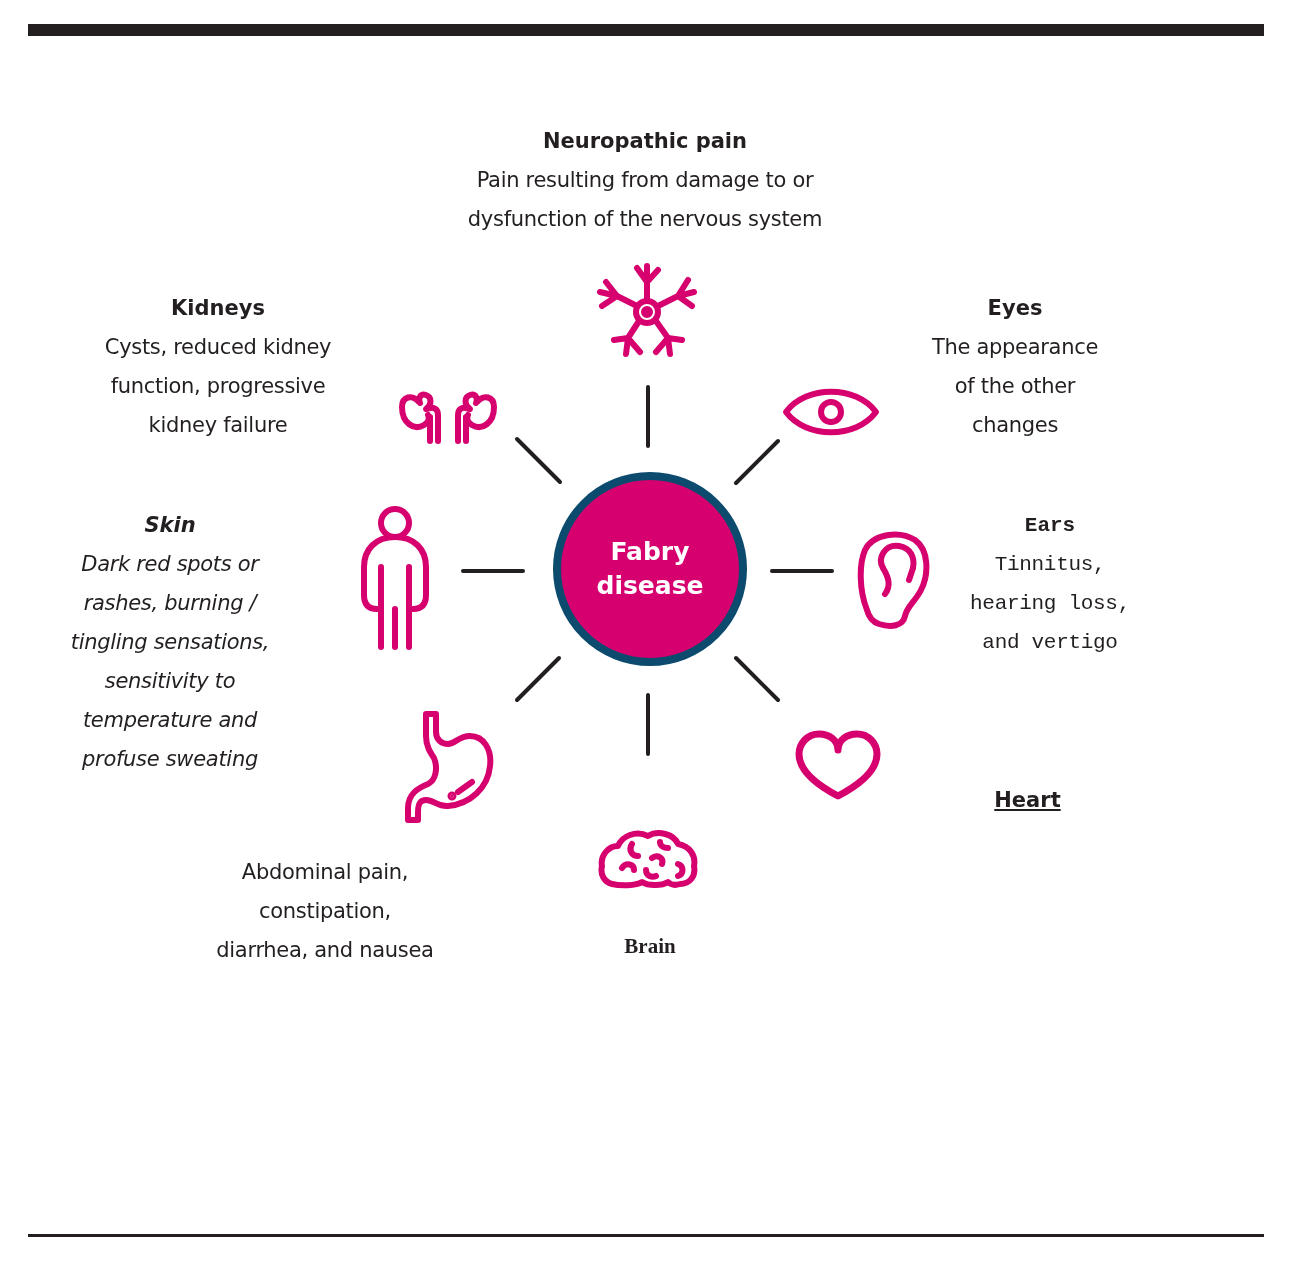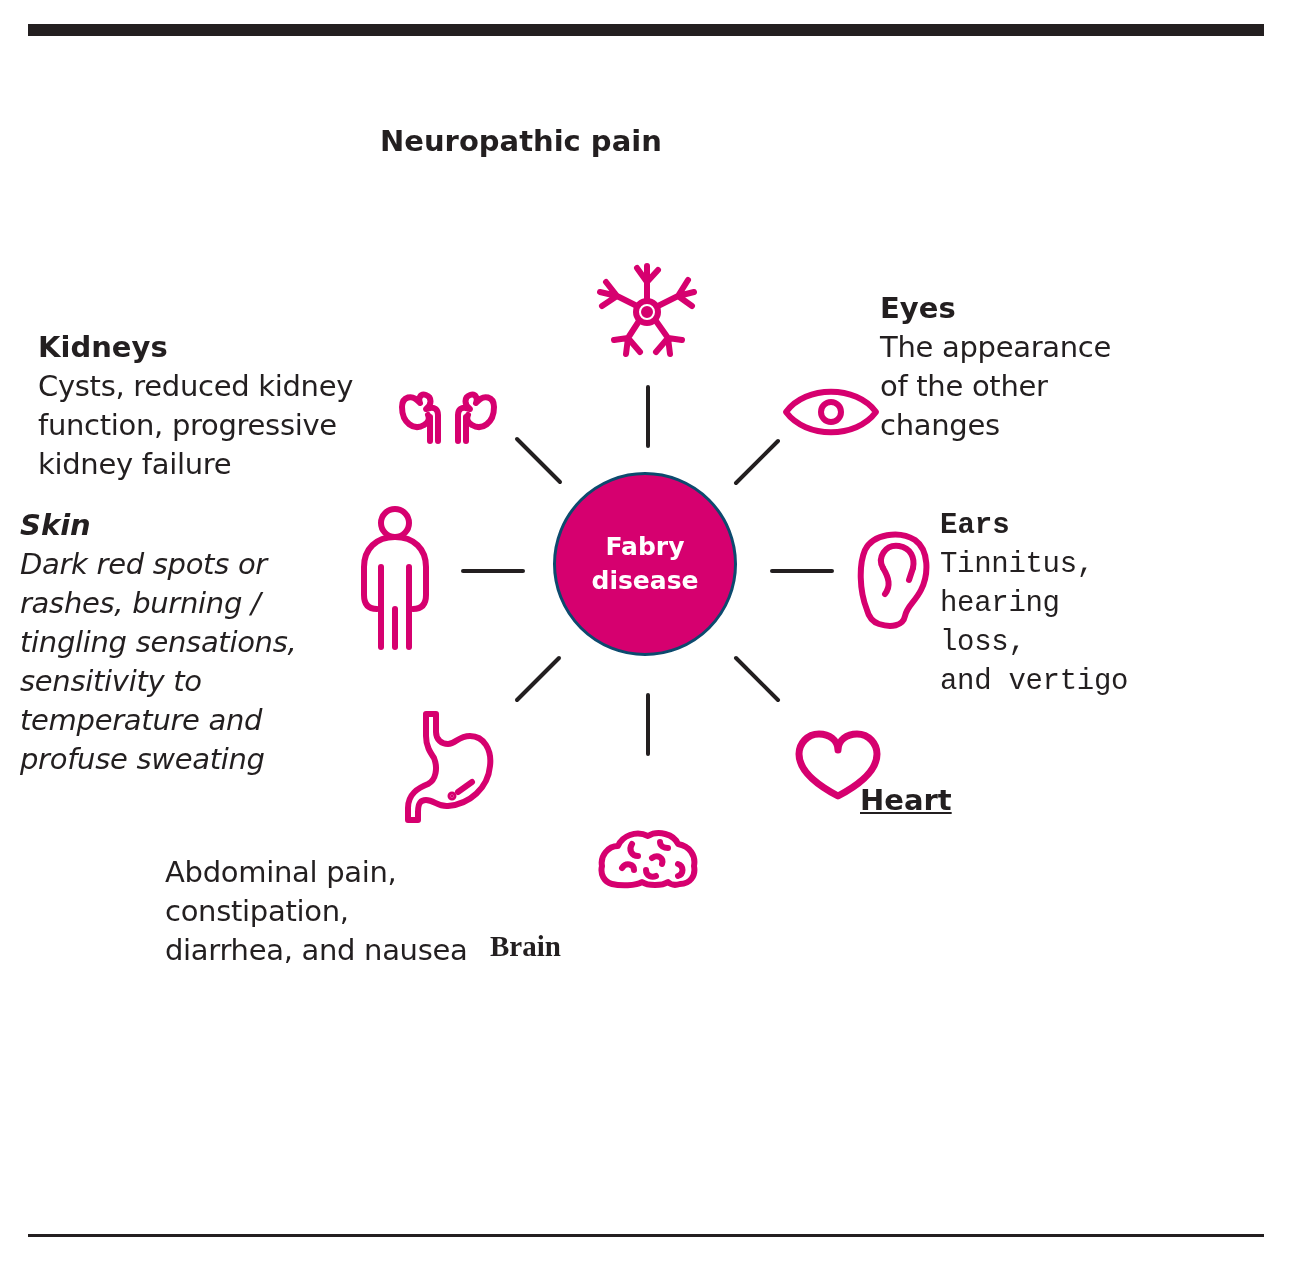--- a/index.html
+++ b/index.html
@@ -2,23 +2,23 @@
 <html><head>
   <meta charset="utf-8">
   <style>
     html, body { margin: 0; padding: 0; background: #ffffff; }
     body { width: 1300px; height: 1270px; position: relative; overflow: hidden;
            font-family: "DejaVu Sans", sans-serif; color: #231f20; }
     .rule-top { position: absolute; left: 28px; top: 24px; width: 1236px; height: 12px; background: #231f20; }
     .rule-bottom { position: absolute; left: 28px; top: 1234px; width: 1236px; height: 3px; background: #231f20; }
     .spokes { position: absolute; left: 0; top: 0; width: 1300px; height: 1270px; }
     .center { position: absolute; left: 553px; top: 472px; width: 178px; height: 178px; border-radius: 50%;
-              background: #d6006f; border: 3px solid #0c4a6e; display: flex; flex-direction: column;
+              background: #d6006f; border: 8px solid #0c4a6e; display: flex; flex-direction: column;
               align-items: center; justify-content: center; color: #fff; font-weight: bold; font-size: 25px; line-height: 34px; }
-    .label { position: absolute; text-align: left; font-size: 29px; line-height: 39px; color: #231f20; }
+    .label { position: absolute; text-align: center; font-size: 21px; line-height: 39px; color: #231f20; }
     .label .title { font-weight: bold; display: block; }
     .label .desc { display: block; white-space: pre-line; letter-spacing: -0.3px; }
     .icon { position: absolute; }
     .icon svg { display: block; }
   </style>
 </head>
 <body>
 
 <div class="rule-top"></div>
 
@@ -108,23 +108,25 @@
     <path d="M54 30 C60 26 66 30 64 36"></path>
     <path d="M24 40 C28 34 36 36 36 42"></path>
     <path d="M48 42 C48 48 54 50 58 48"></path>
     <path d="M80 36 C86 38 86 46 80 48"></path>
     <path d="M62 14 C62 18 66 20 70 20"></path>
   </svg>
 </div>
 
 <div class="label" style="left:380px;top:122px;width:530px;">
   <span class="title">Neuropathic pain</span>
+  <span class="desc">Pain resulting from damage to or
+dysfunction of the nervous system</span>
 </div>
 
-<div class="label" style="left:38px;top:289px;width:340px;margin-top:39px;">
+<div class="label" style="left:48px;top:289px;width:340px;">
   <span class="title">Kidneys</span>
   <span class="desc">Cysts, reduced kidney
 function, progressive
 kidney failure</span>
 </div>
 
 <div class="label" style="left:880px;top:289px;width:270px;">
   <span class="title">Eyes</span>
   <span class="desc">The appearance
 of the other

